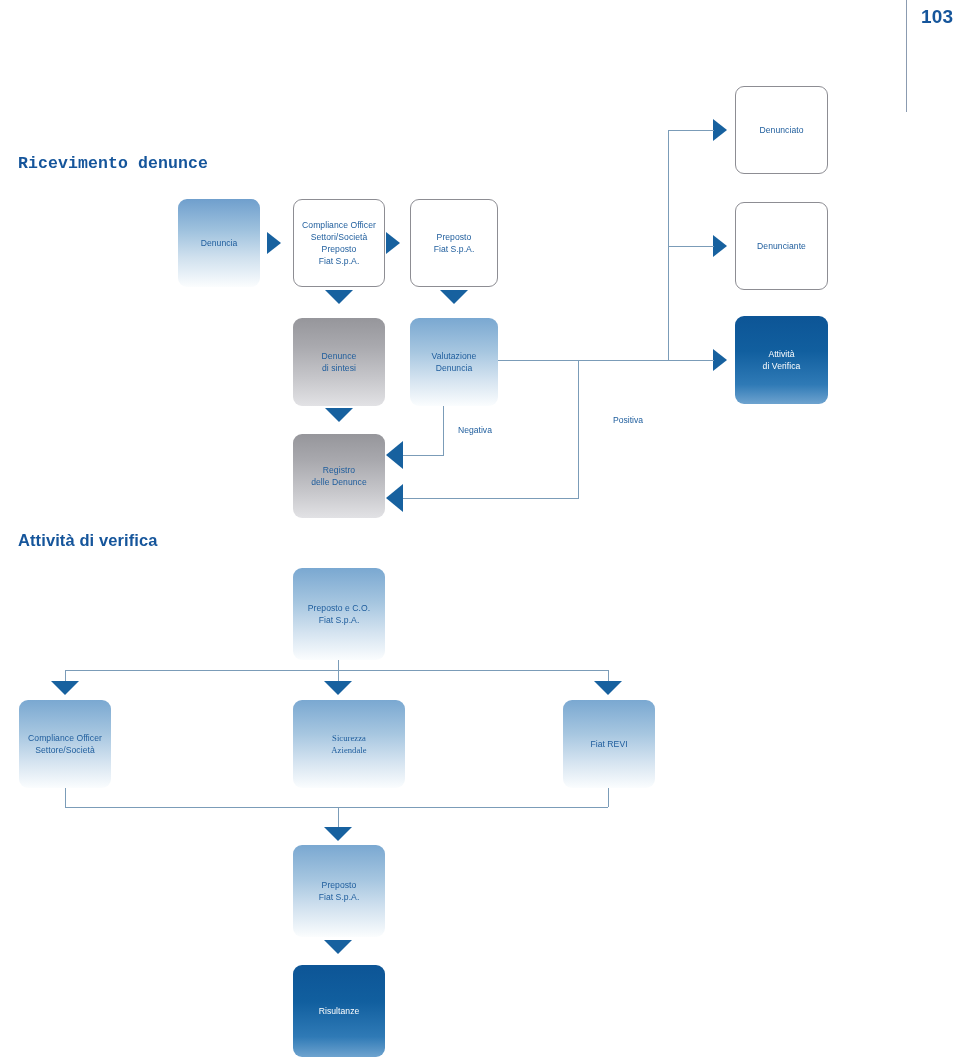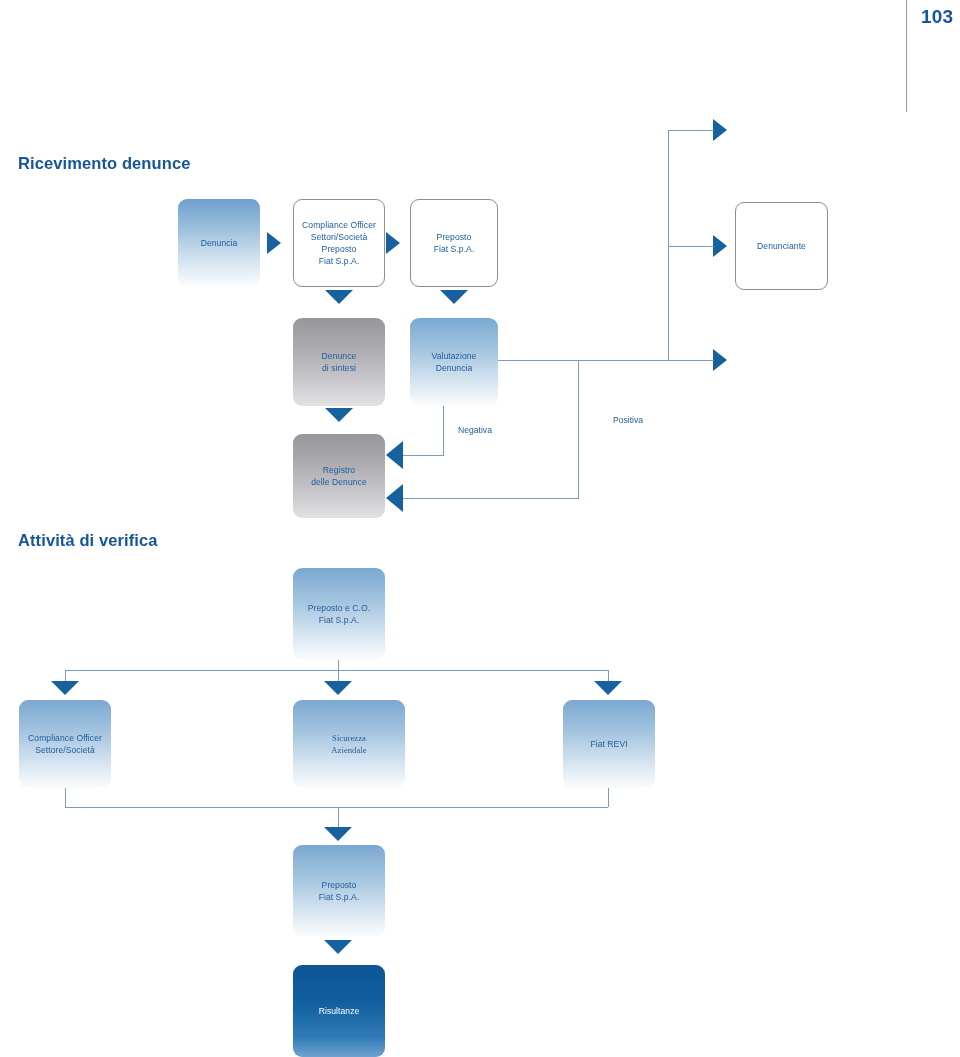--- a/index.html
+++ b/index.html
@@ -37,21 +37,21 @@
     letter-spacing: 0.2px;
   }
   .section-title {
     position: absolute;
     font-size: 16.5px;
     font-weight: bold;
     color: #15559b;
     letter-spacing: 0.1px;
     white-space: nowrap;
   }
-  #title-1 { left: 18px; top: 154px; }
+  #title-1 { left: 18px; top: 154px; font-family: Liberation Mono, monospace; }
   #title-2 { left: 18px; top: 531px; }
 
   
   .node {
     position: absolute;
     border-radius: 9px;
     box-sizing: border-box;
     display: flex;
     align-items: center;
     justify-content: center;
@@ -123,25 +123,34 @@
 <body>
 
 <div id="page">
 
   <div class="page-rule"></div>
   <div class="page-number">103</div>
 
   <div class="section-title" id="title-1">Ricevimento denunce</div>
   <div class="section-title" id="title-2">Attività di verifica</div>
 
+  <div class="node fill-white" style="left:735px; top:86px; width:93px; height:88px;">
+    <span class="lbl">Denunciato</span>
+  </div>
 
   <div class="node fill-white" style="left:735px; top:202px; width:93px; height:88px;">
     <span class="lbl">Denunciante</span>
   </div>
 
+  <div class="node fill-blue-dark" style="left:735px; top:316px; width:93px; height:88px;">
+    <span class="lbl">
+      <span>Attività</span><br>
+      <span>di Verifica</span>
+    </span>
+  </div>
 
   <div class="node fill-blue-soft" style="left:178px; top:199px; width:82px; height:88px;">
     <span class="lbl">Denuncia</span>
   </div>
 
   <div class="node fill-white" style="left:293px; top:199px; width:92px; height:88px;">
     <span class="lbl">
       <span>Compliance Officer</span><br>
       <span>Settori/Società</span><br>
       <span>Preposto</span><br>

